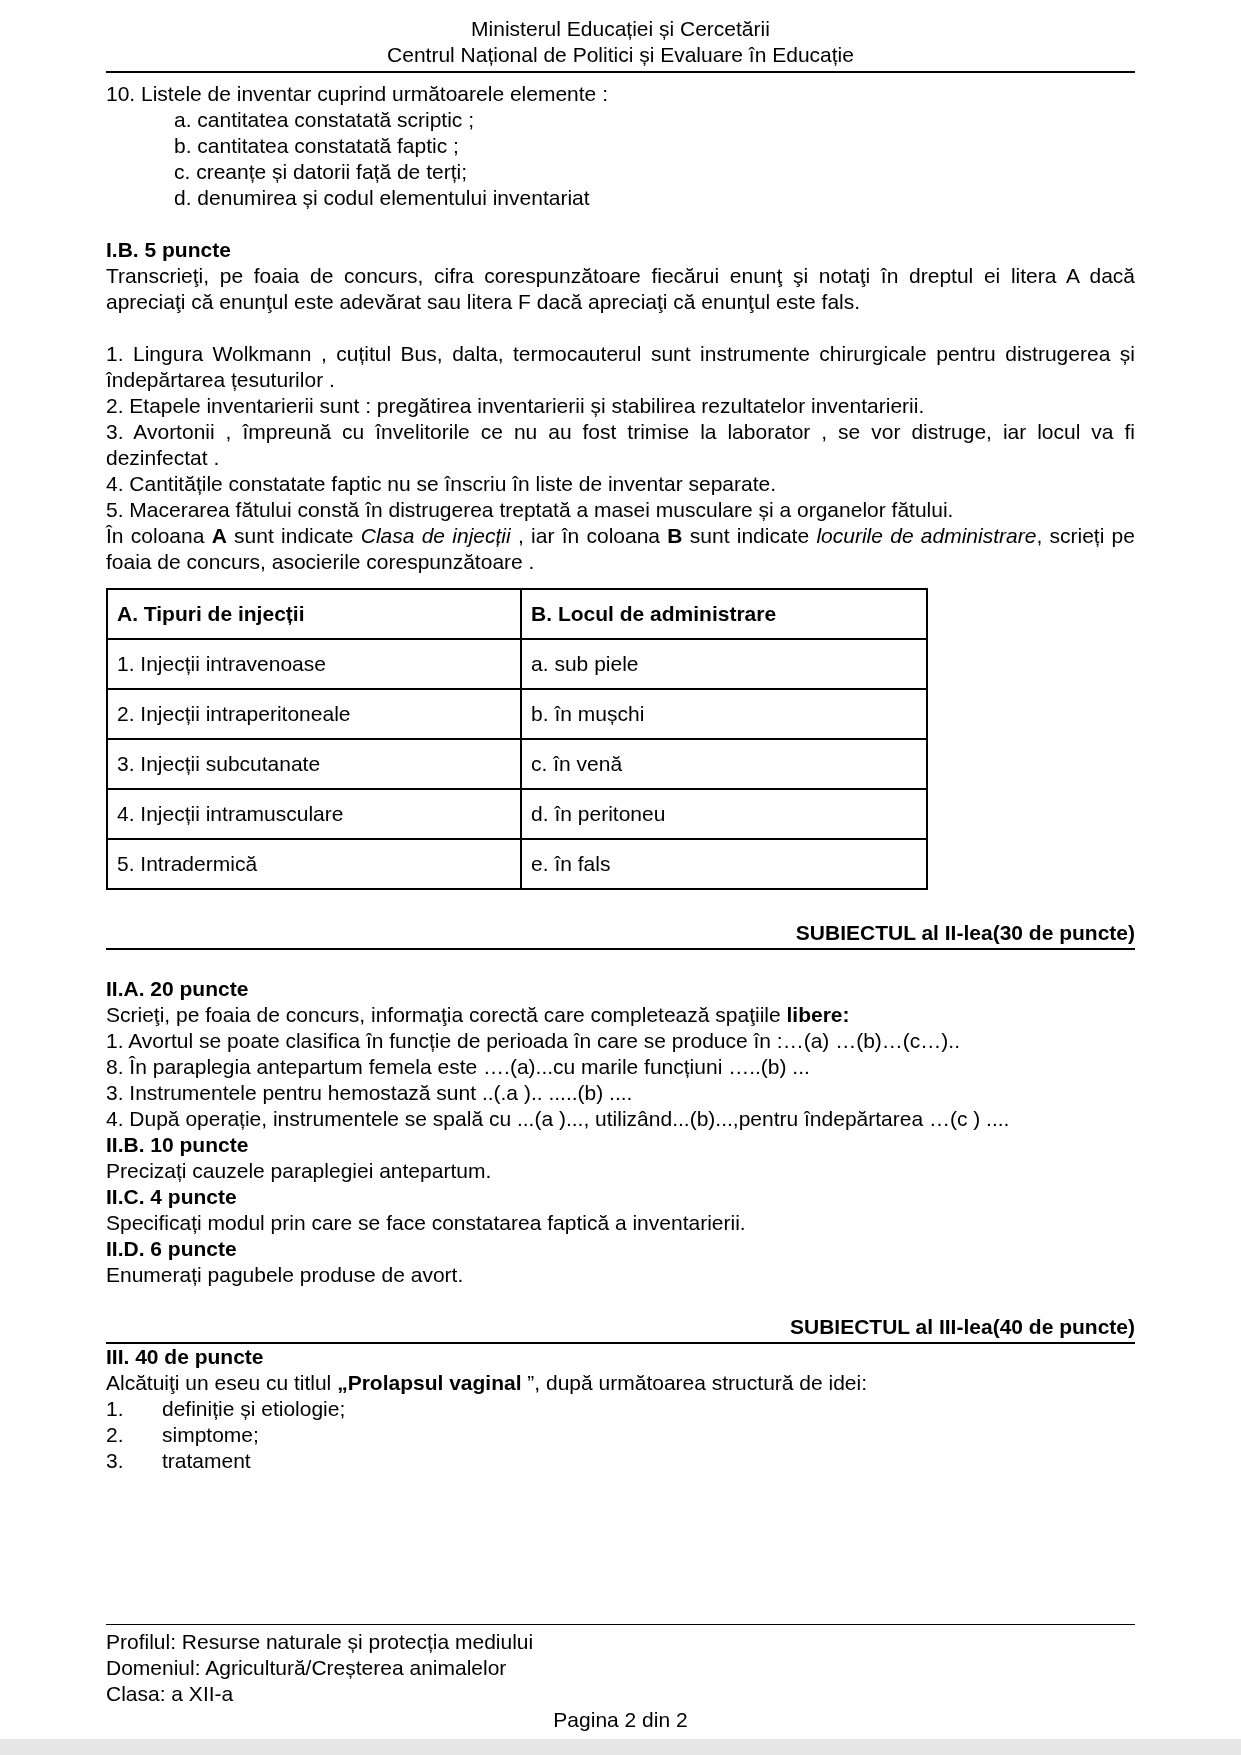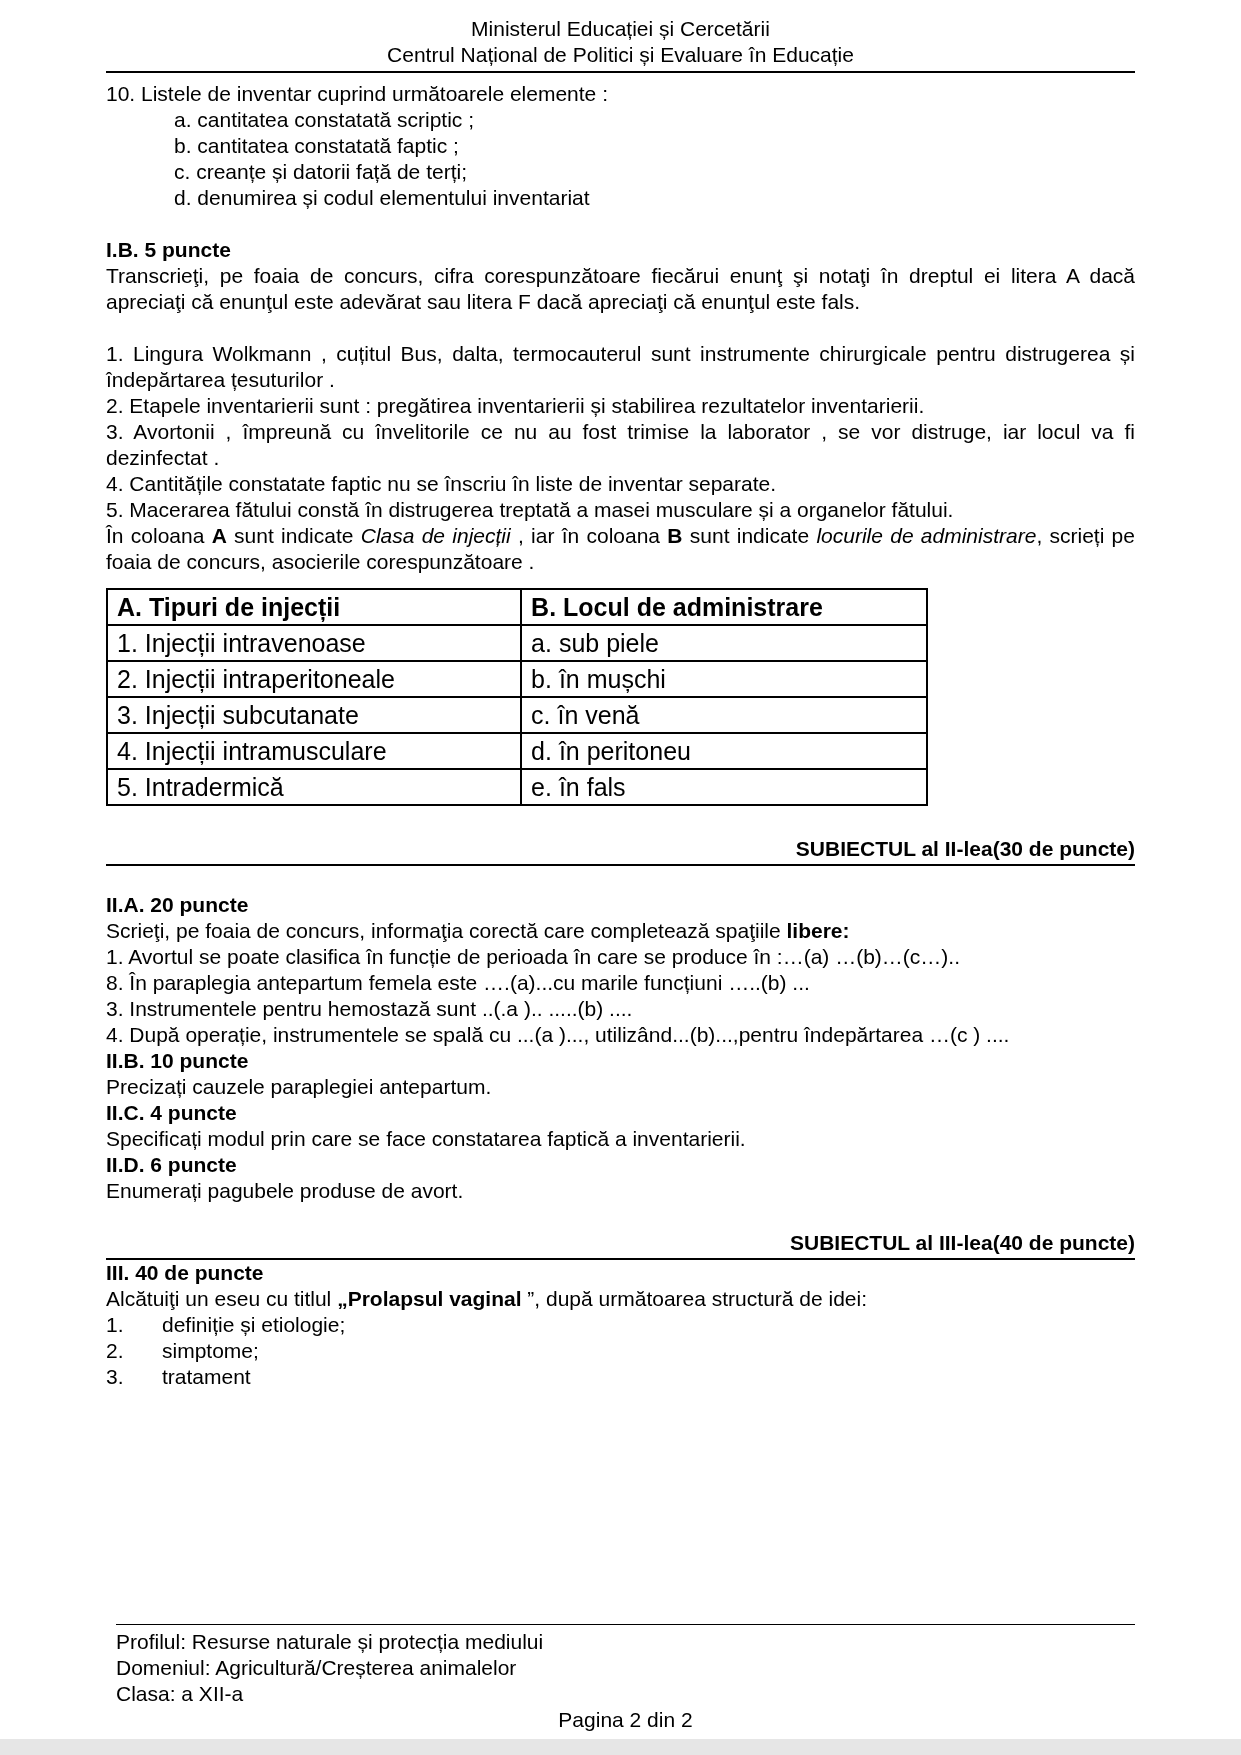--- a/index.html
+++ b/index.html
@@ -36,32 +36,32 @@
     border-bottom: 2px solid #000;
     padding-bottom: 2px;
   }
   table.inj-table {
     border-collapse: collapse;
     width: 822px;
     margin-top: 13px;
   }
   table.inj-table th, table.inj-table td {
     border: 2px solid #000;
-    padding: 4px 9px;
+    padding: 11px 9px;
     text-align: left;
     vertical-align: top;
-    font-size: 25px;
+    font-size: 21px;
   }
   table.inj-table th { font-weight: bold; }
   table.inj-table col.c1 { width: 50.5%; }
   .num-row { margin: 0; }
   .num { display: inline-block; width: 56px; }
   .footer {
     position: absolute;
-    left: 116px;
+    left: 106px;
     right: 106px;
     bottom: 6px;
   }
   .footer-rule {
     border: none;
     border-top: 1.5px solid #000;
     margin: 0 0 4px 0;
   }
   .footer-page { text-align: center; }
 </style>

